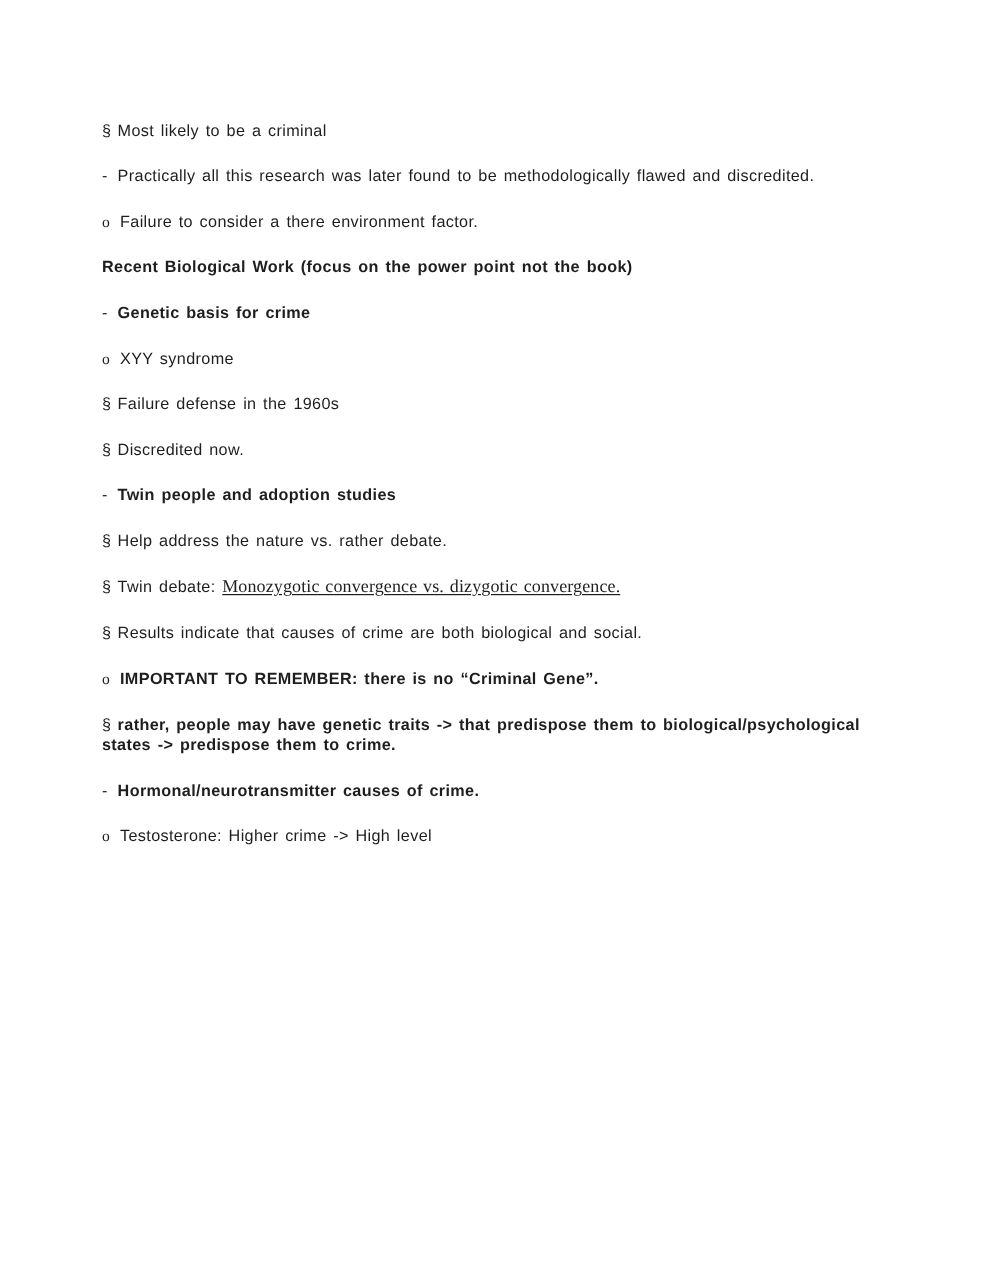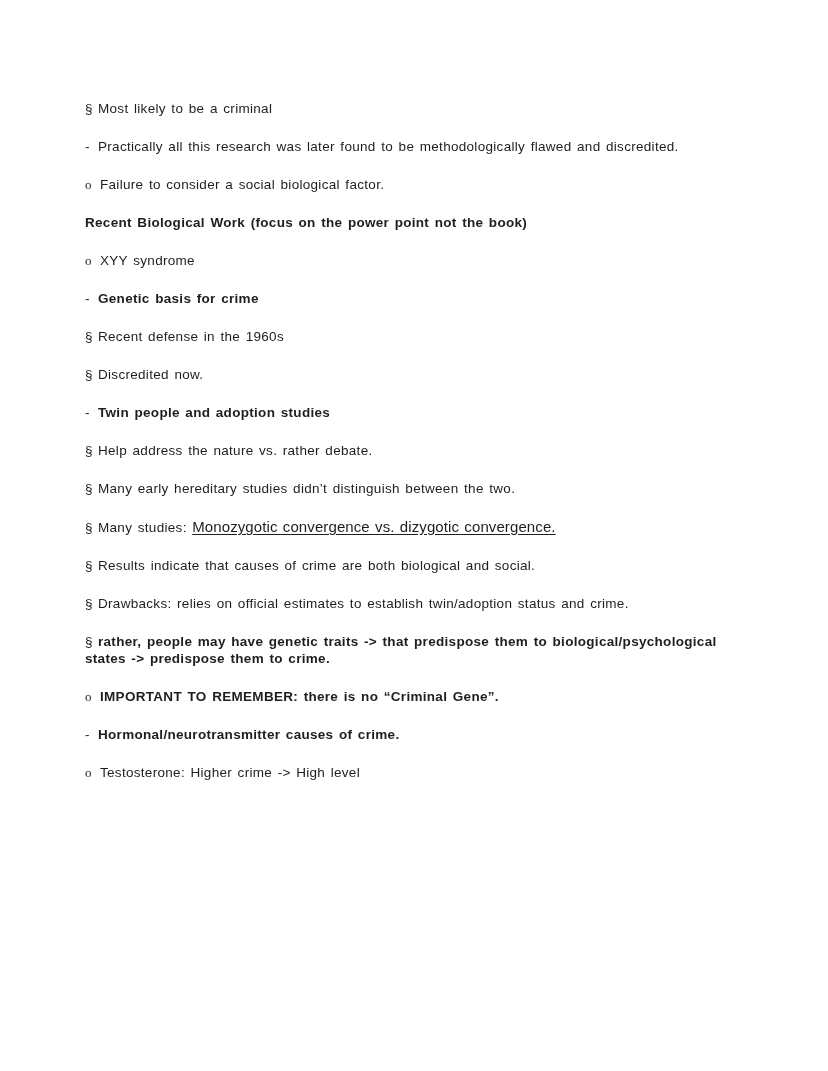--- a/index.html
+++ b/index.html
@@ -52,43 +52,41 @@
     width: 13px;
   }
   .bold {
     font-weight: 700;
   }
   .underline {
     text-decoration: underline;
     text-underline-offset: 2px;
   }
   .serif {
-    font-family: Liberation Sans, sans-serif;
+    font-family: Liberation Serif, serif;
     font-size: 15px;
     letter-spacing: 0.1px;
     word-spacing: 1px;
   }
 </style>
 </head>
 <body>
 
 <div class="page">
   <div class="doc-content" id="doc-lines">
       <div class="doc-line"><span class="bullet b-sect">§</span><span>Most likely to be a criminal</span></div>
       <div class="doc-line"><span class="bullet b-dash">-</span><span>Practically all this research was later found to be methodologically flawed and discredited.</span></div>
-      <div class="doc-line"><span class="bullet b-o">o</span><span>Failure to consider a social biological factor.</span></div>
+      <div class="doc-line"><span class="bullet b-o">o</span><span>Failure to consider a there environment factor.</span></div>
       <div class="doc-line gap-before"><span class="bold">Recent Biological Work (focus on the power point not the book)</span></div>
+      <div class="doc-line"><span class="bullet b-dash">-</span><span class="bold">Genetic basis for crime</span></div>
       <div class="doc-line"><span class="bullet b-o">o</span><span>XYY syndrome</span></div>
-      <div class="doc-line"><span class="bullet b-dash">-</span><span class="bold">Genetic basis for crime</span></div>
-      <div class="doc-line"><span class="bullet b-sect">§</span><span>Recent defense in the 1960s</span></div>
+      <div class="doc-line"><span class="bullet b-sect">§</span><span>Failure defense in the 1960s</span></div>
       <div class="doc-line"><span class="bullet b-sect">§</span><span>Discredited now.</span></div>
       <div class="doc-line"><span class="bullet b-dash">-</span><span class="bold">Twin people and adoption studies</span></div>
       <div class="doc-line"><span class="bullet b-sect">§</span><span>Help address the nature vs. rather debate.</span></div>
-      <div class="doc-line"><span class="bullet b-sect">§</span><span>Many early hereditary studies didn’t distinguish between the two.</span></div>
-      <div class="doc-line"><span class="bullet b-sect">§</span><span>Many studies: </span><span class="underline serif">Monozygotic convergence vs. dizygotic convergence.</span></div>
+      <div class="doc-line"><span class="bullet b-sect">§</span><span>Twin debate: </span><span class="underline serif">Monozygotic convergence vs. dizygotic convergence.</span></div>
       <div class="doc-line"><span class="bullet b-sect">§</span><span>Results indicate that causes of crime are both biological and social.</span></div>
-      <div class="doc-line"><span class="bullet b-sect">§</span><span>Drawbacks: relies on official estimates to establish twin/adoption status and crime.</span></div>
+      <div class="doc-line"><span class="bullet b-o">o</span><span class="bold">IMPORTANT TO REMEMBER: there is no “Criminal Gene”.</span></div>
       <div class="doc-line"><span class="bullet b-sect">§</span><span class="bold">rather, people may have genetic traits -&gt; that predispose them to biological/psychological</span><br><span class="bold">states -&gt; predispose them to crime.</span></div>
-      <div class="doc-line"><span class="bullet b-o">o</span><span class="bold">IMPORTANT TO REMEMBER: there is no “Criminal Gene”.</span></div>
       <div class="doc-line"><span class="bullet b-dash">-</span><span class="bold">Hormonal/neurotransmitter causes of crime.</span></div>
       <div class="doc-line"><span class="bullet b-o">o</span><span>Testosterone: Higher crime -&gt; High level</span></div>
     </div>
 </div>
 
 </body></html>

